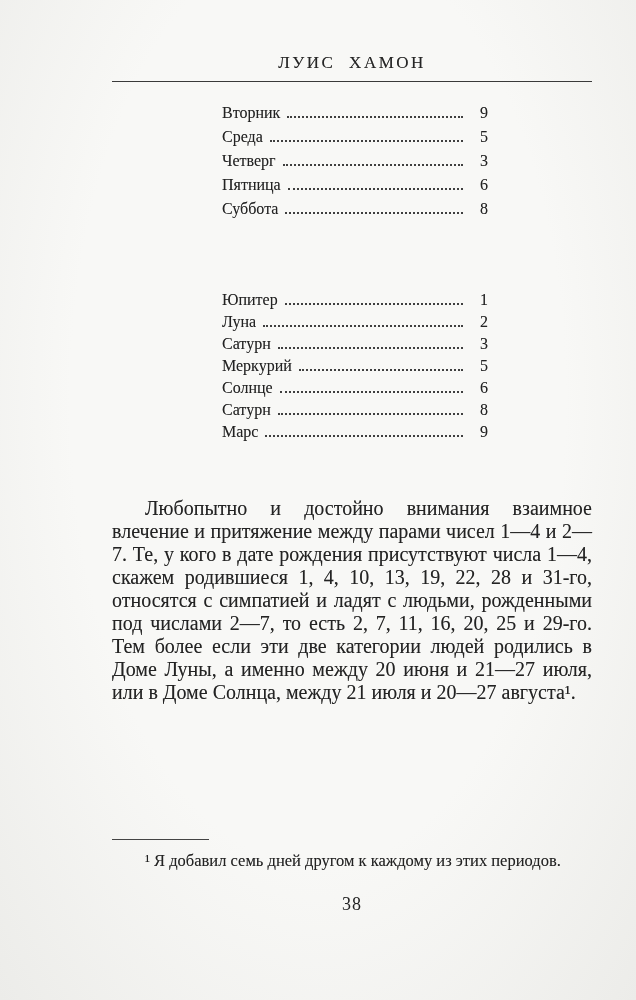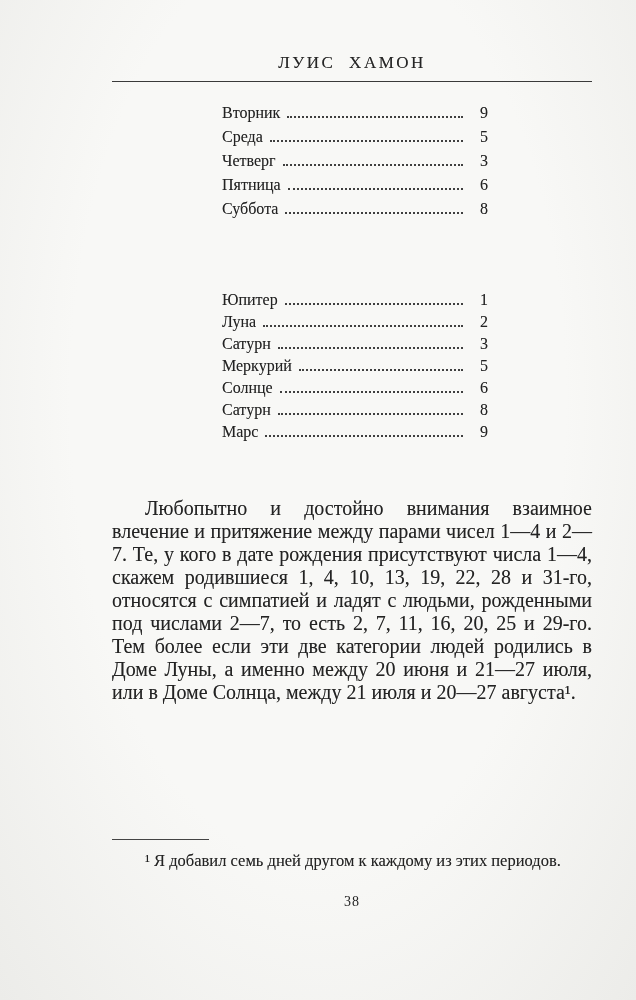--- a/index.html
+++ b/index.html
@@ -88,21 +88,21 @@
     top: 849px;
     font-size: 16.5px;
     line-height: 24px;
     text-align: justify;
     text-indent: 33px;
     text-shadow: 0 0 0.4px rgba(0,0,0,0.3);
   }
   .folio {
     top: 894px;
     text-align: center;
-    font-size: 14px;
+    font-size: 18px;
     letter-spacing: 1px;
   }
 </style>
 </head>
 <body>
 
 <div class="page">
 
   <div class="text-block running-head">ЛУИС ХАМОН</div>
 

